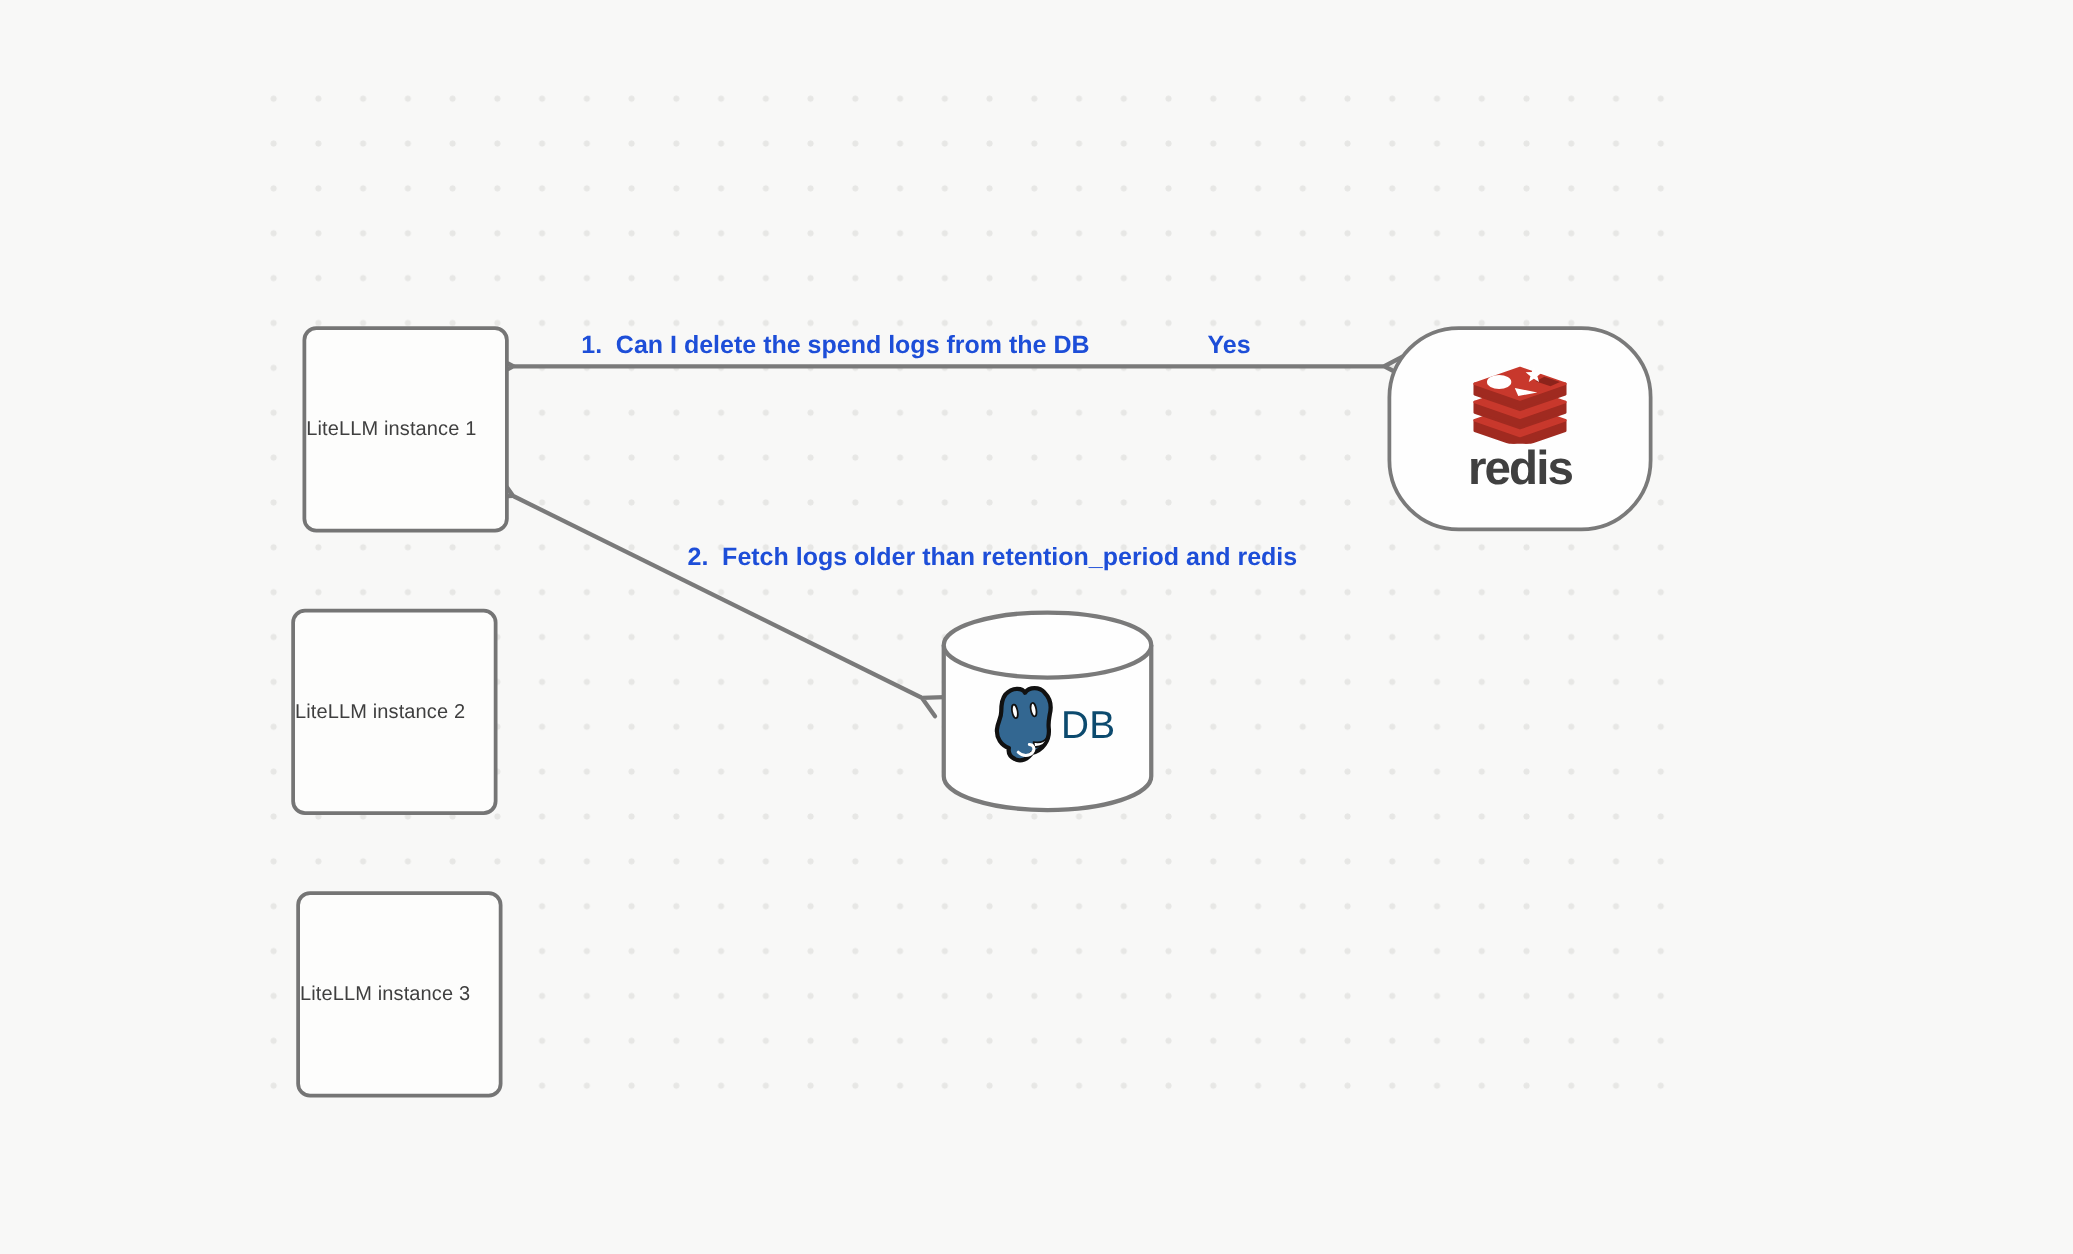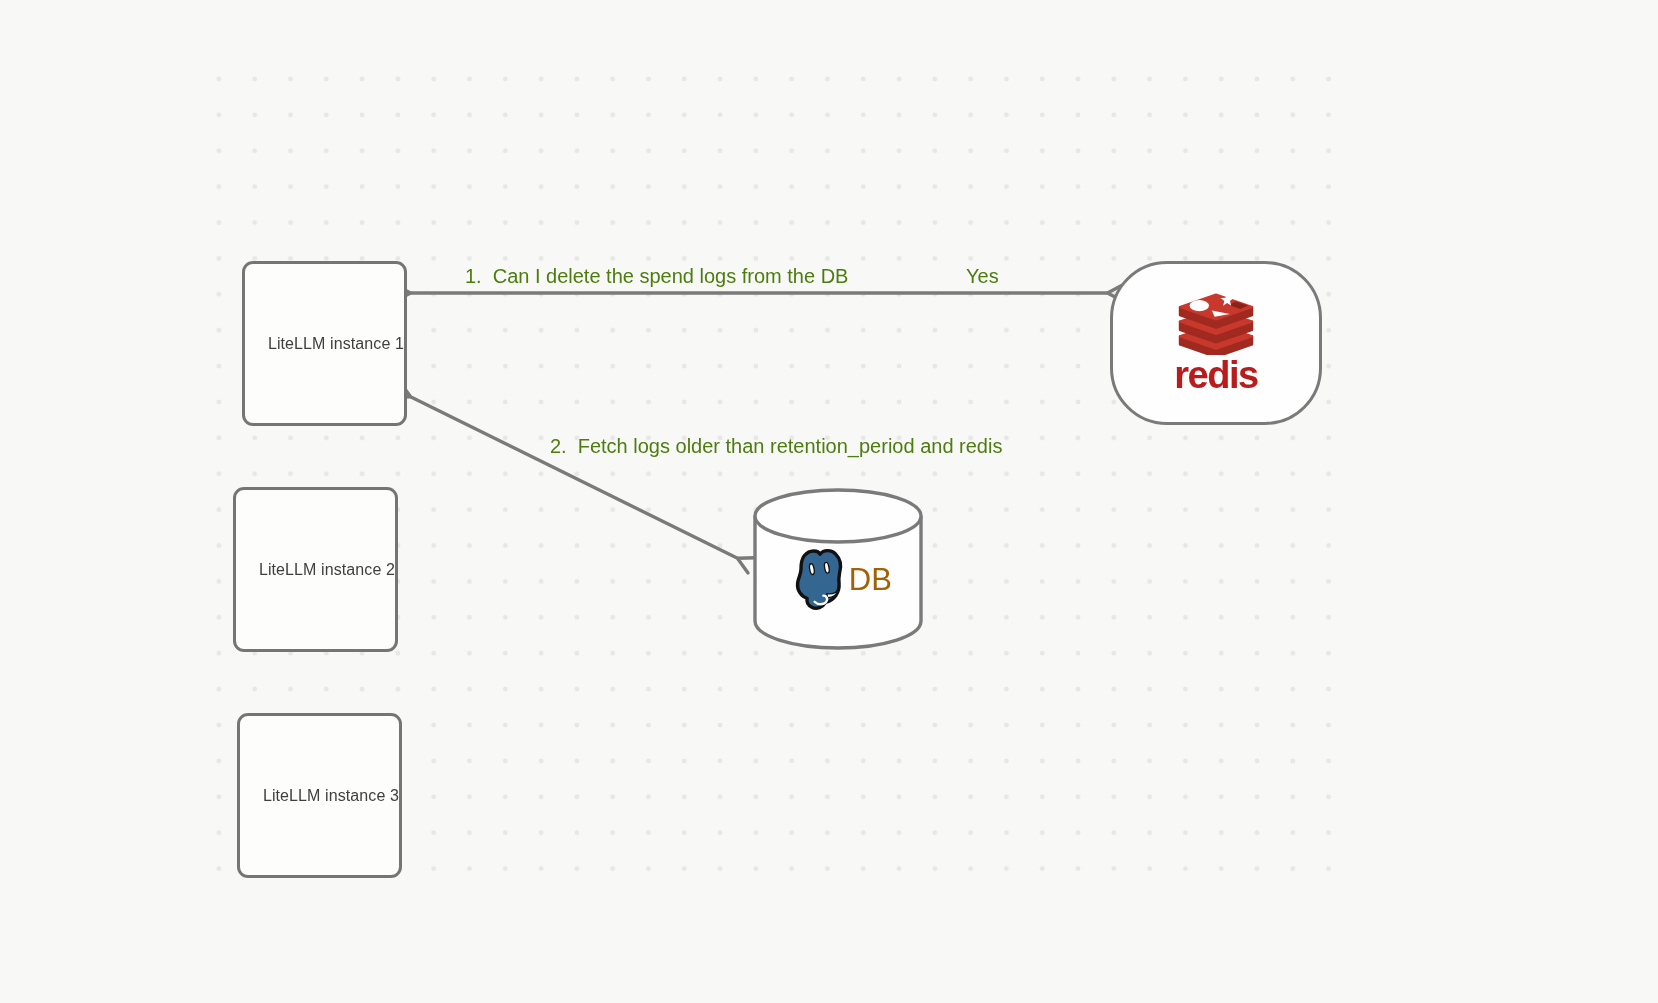--- a/index.html
+++ b/index.html
@@ -35,21 +35,21 @@
   .node-box {
     position: absolute;
     width: 165px;
     height: 165px;
     background: #fdfdfc;
     border: 3px solid #757575;
     border-radius: 11px;
     box-sizing: border-box;
     display: flex;
     align-items: center;
-    justify-content: flex-end;
+    justify-content: flex-start;
   }
   .node-box .node-label {
     font-size: 16px;
     color: #3f3f3f;
     letter-spacing: 0.1px;
   }
   .redis-node {
     position: absolute;
     left: 1110px;
     top: 261px;
@@ -61,21 +61,21 @@
     box-sizing: border-box;
     display: flex;
     flex-direction: column;
     align-items: center;
     justify-content: flex-start;
   }
   .redis-logo { margin-top: 27px; }
   .redis-wordmark {
     font-size: 38px;
     font-weight: 700;
-    color: #b91c1c;
+    color: #404040;
     line-height: 1;
     letter-spacing: -1.5px;
     margin-top: 1px;
   }
   .db-node {
     position: absolute;
     left: 751px;
     top: 486px;
     width: 174px;
     height: 168px;
@@ -85,29 +85,29 @@
     position: absolute;
     left: 0;
     top: 60px;
     width: 100%;
     display: flex;
     align-items: center;
     justify-content: center;
   }
   .db-text {
     font-size: 31px;
-    color: #a16207;
+    color: #0c4a6e;
     letter-spacing: 0.2px;
     margin-left: -3px;
   }
   .edge-label {
     position: absolute;
     font-size: 20px;
-    font-weight: 400;
-    color: #4d7c0f;
+    font-weight: 700;
+    color: #1d4ed8;
     line-height: 24px;
     white-space: nowrap;
   }
   .edge-num { margin-right: 11px; }
 </style>
 </head>
 <body>
 
 <div class="canvas">
 

